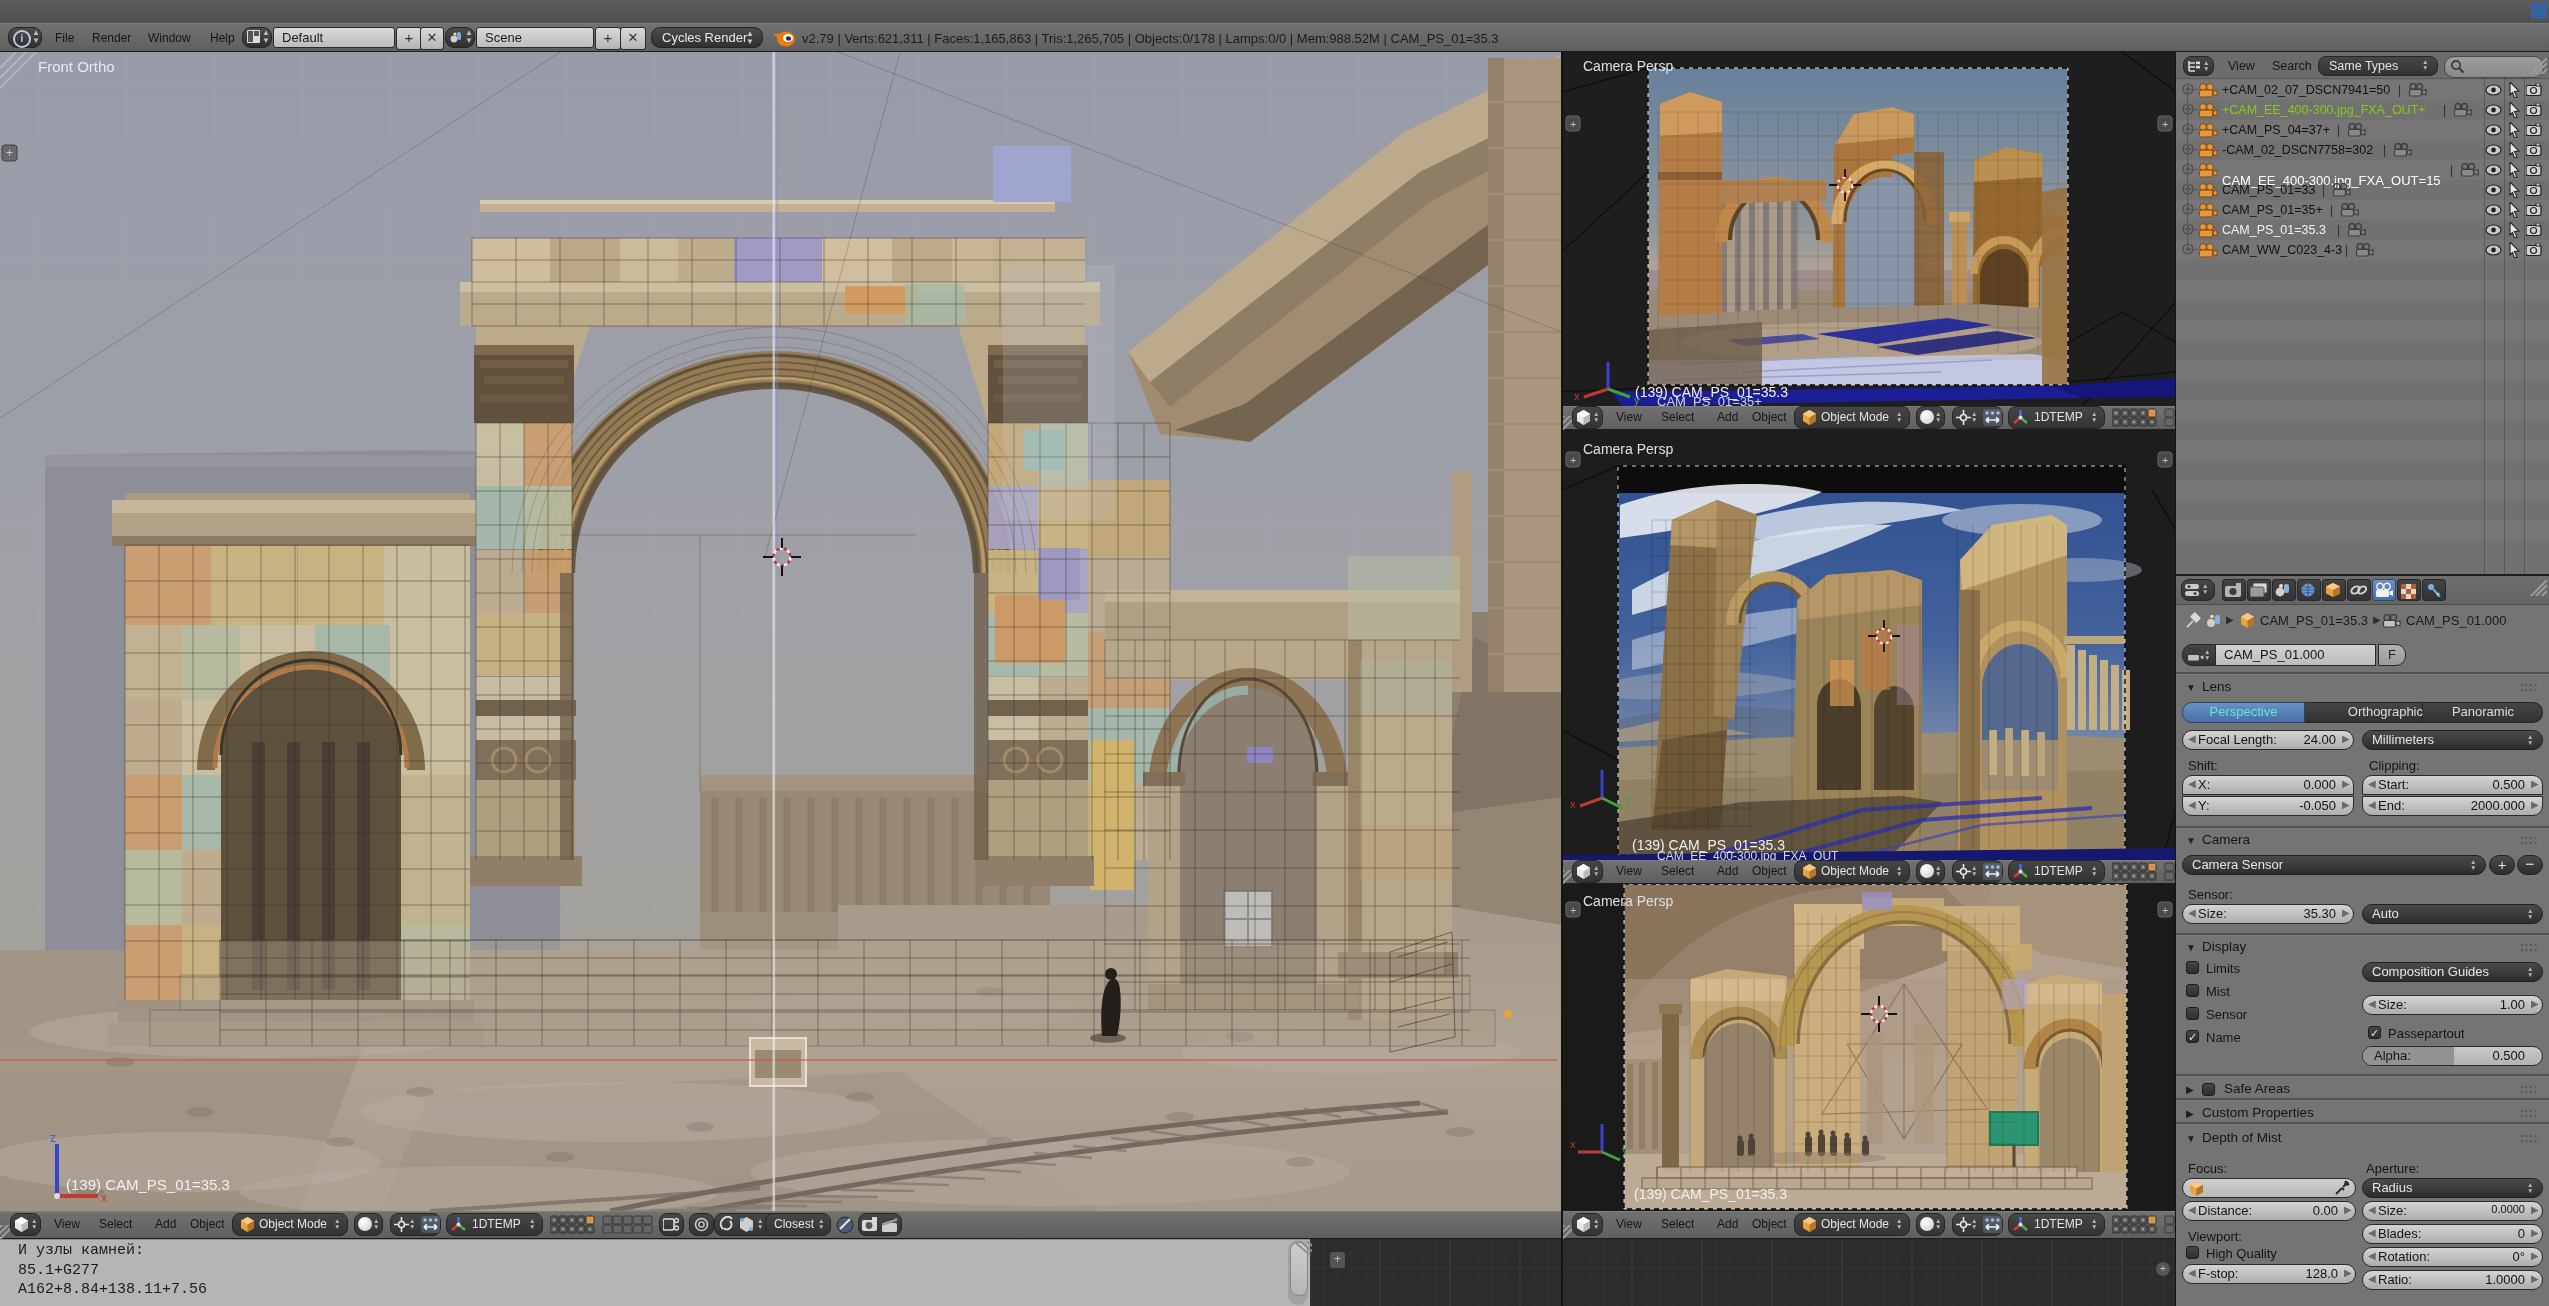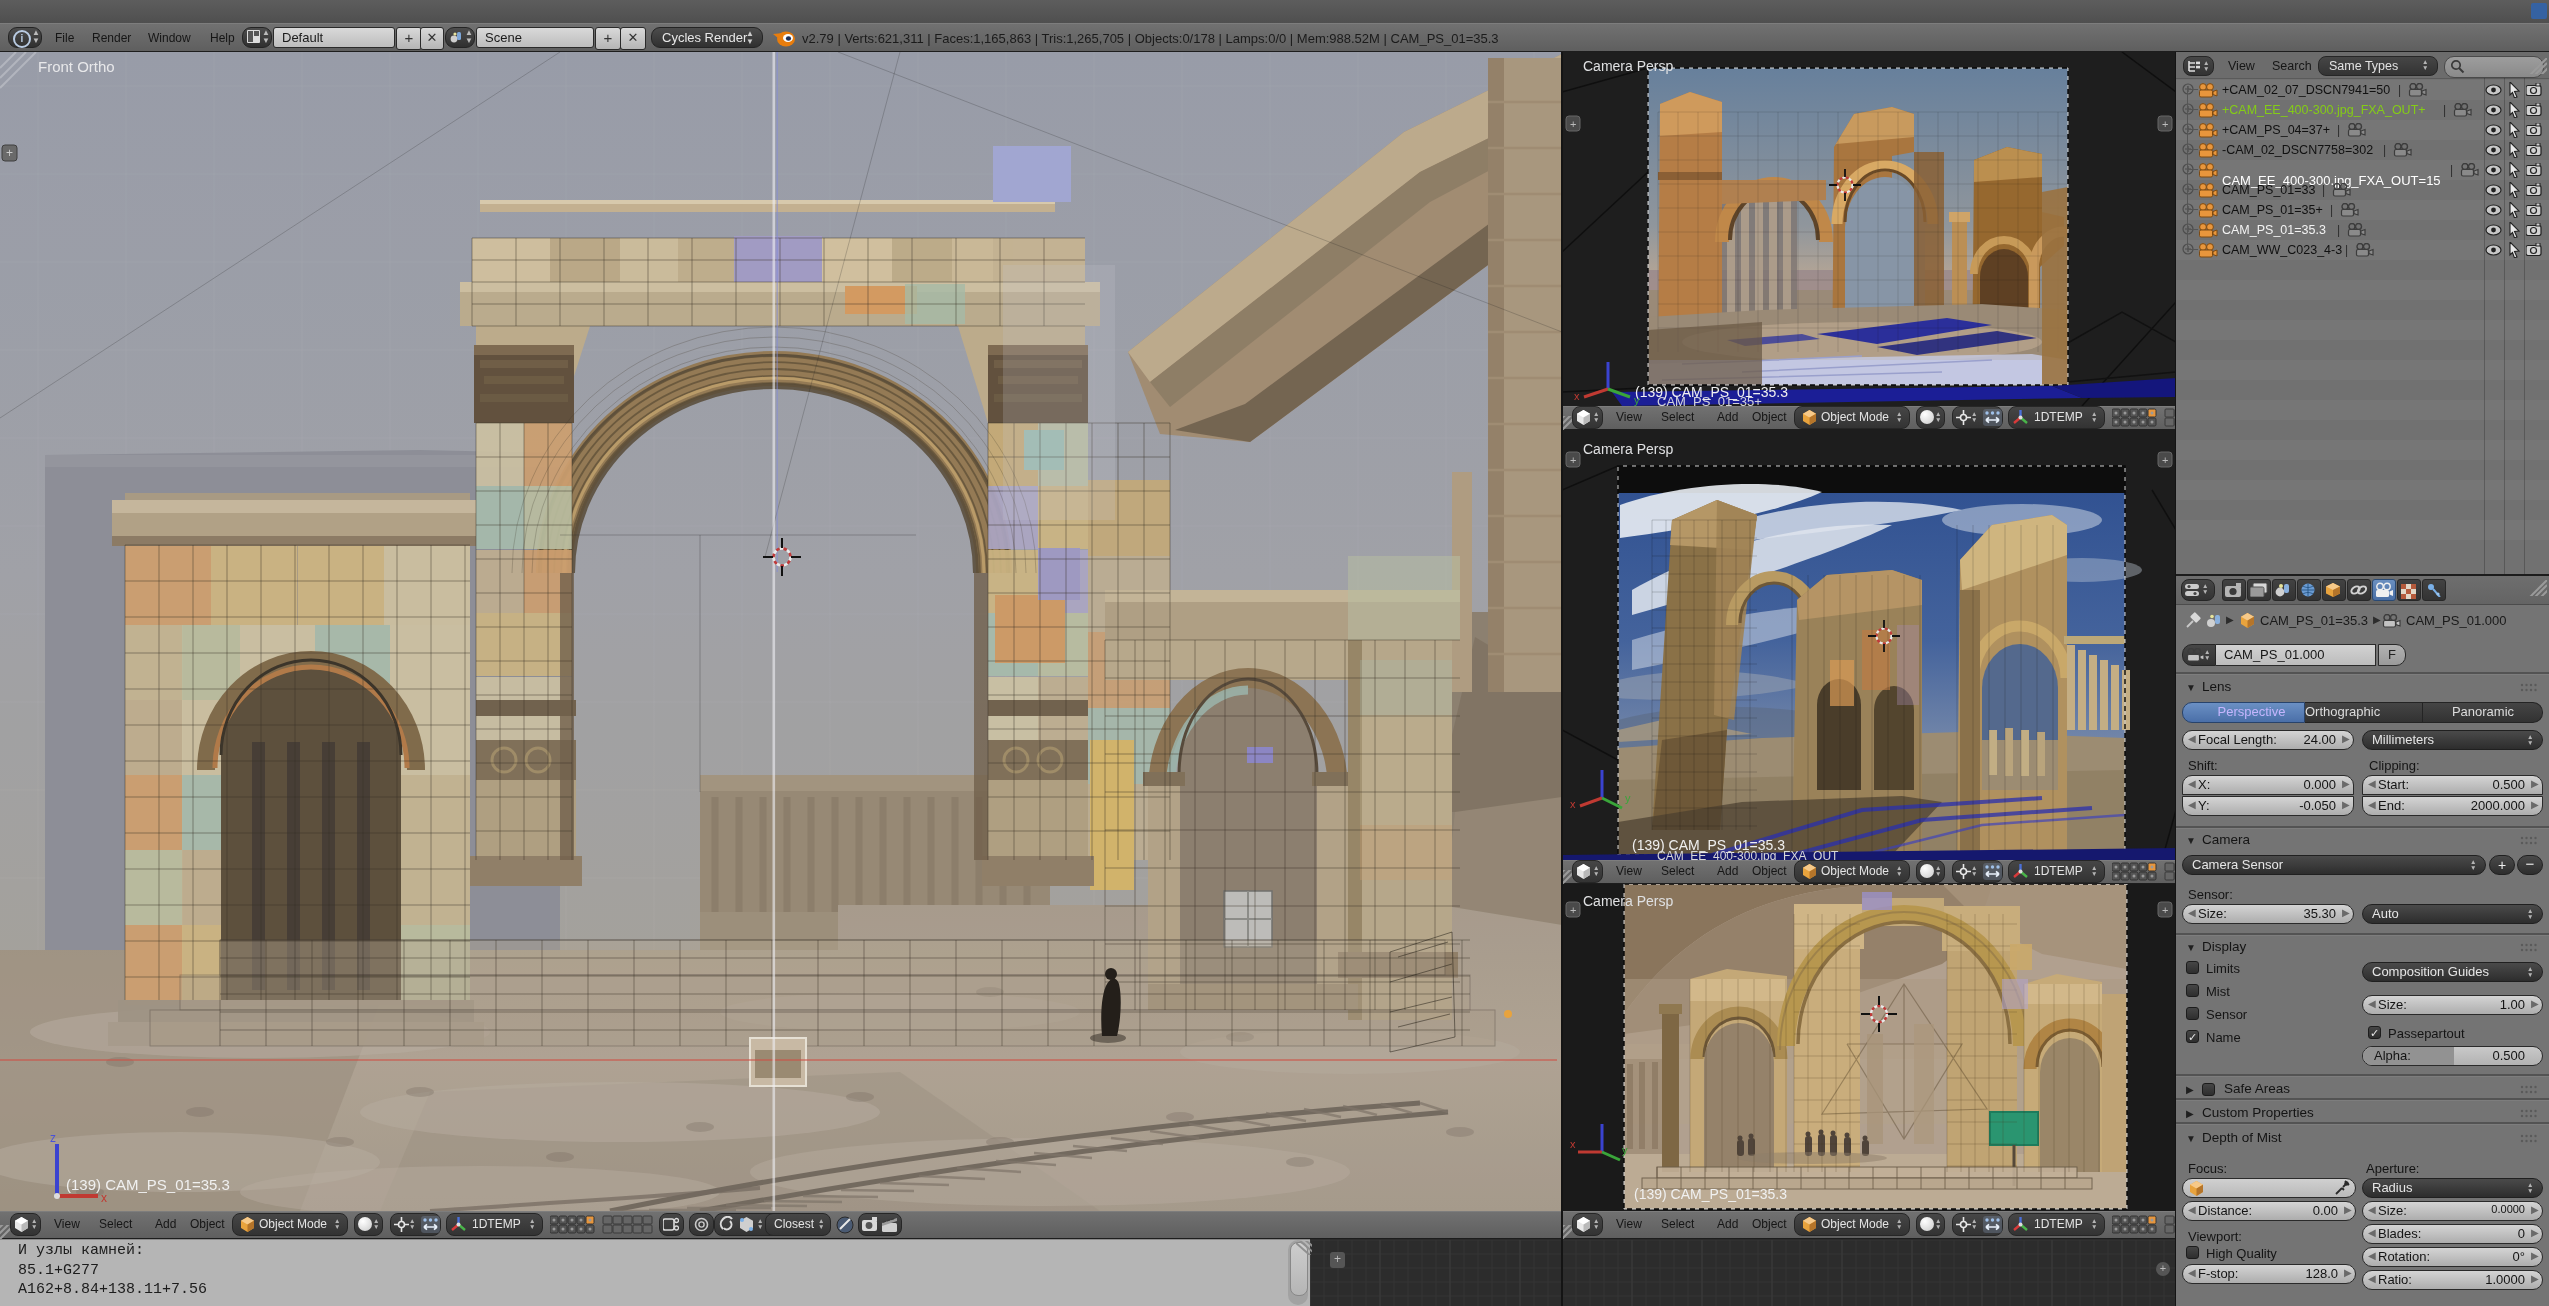--- a/index.html
+++ b/index.html
@@ -1362,23 +1362,23 @@
       <circle cx="2.0" cy="2" r="1.2" fill="#5a5a5a"></circle>
       <circle cx="2.0" cy="7" r="1.2" fill="#5a5a5a"></circle>
       <circle cx="6.5" cy="2" r="1.2" fill="#5a5a5a"></circle>
       <circle cx="6.5" cy="7" r="1.2" fill="#5a5a5a"></circle>
       <circle cx="11.0" cy="2" r="1.2" fill="#5a5a5a"></circle>
       <circle cx="11.0" cy="7" r="1.2" fill="#5a5a5a"></circle>
       <circle cx="15.5" cy="2" r="1.2" fill="#5a5a5a"></circle>
       <circle cx="15.5" cy="7" r="1.2" fill="#5a5a5a"></circle>
     </svg>
     <div class="a" style="left:2182px;top:702px;width:123px;height:21px;background:linear-gradient(#6b90c4,#4a6fa8);border:1px solid #28436b;border-radius:10px 0 0 10px;box-sizing:border-box"></div>
-    <div class="a" style="left:2182px;top:704px;width:139px;text-align:center;color:#c4b5fd;font-size:13px">Perspective</div>
+    <div class="a" style="left:2182px;top:704px;width:123px;text-align:center;color:#5eead4;font-size:13px">Perspective</div>
     <div class="a" style="left:2305px;top:702px;width:118px;height:21px;background:linear-gradient(#454545,#323232);border:1px solid #242424;border-left:none;box-sizing:border-box"></div>
-    <div class="a" style="left:2305px;top:704px;width:118px;text-align:left;color:#dcdcdc;font-size:13px">Orthographic</div>
+    <div class="a" style="left:2305px;top:704px;width:118px;text-align:right;color:#dcdcdc;font-size:13px">Orthographic</div>
     <div class="a" style="left:2423px;top:702px;width:120px;height:21px;background:linear-gradient(#454545,#323232);border:1px solid #242424;border-left:none;border-radius:0 10px 10px 0;box-sizing:border-box"></div>
     <div class="a" style="left:2423px;top:704px;width:120px;text-align:center;color:#dcdcdc;font-size:13px">Panoramic</div>
     <div class="a sl" style="left:2182px;top:730px;width:172px;height:20px;border-radius:10px"></div>
     <div class="a" style="left:2188px;top:733px;color:#6a6a6a;font-size:10px">◀</div>
     <div class="a" style="left:2198px;top:732px;color:#141414;font-size:13px;white-space:nowrap">Focal Length:</div>
     <div class="a" style="left:2182px;top:732px;width:154px;text-align:right;color:#141414;font-size:13px">24.00</div>
     <div class="a" style="left:2342px;top:733px;color:#6a6a6a;font-size:10px">▶</div>
     <div class="a dd" style="left:2362px;top:730px;width:181px;height:20px"></div>
     <div class="a" style="left:2372px;top:732px;color:#e6e6e6;font-size:13px;white-space:nowrap">Millimeters</div>
     <div class="a ar" style="left:2527px;top:734px">▲<br>▼</div>

